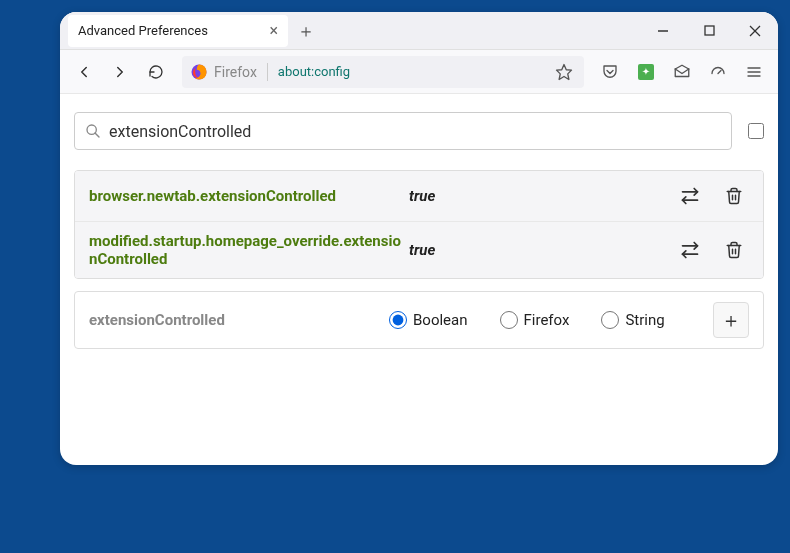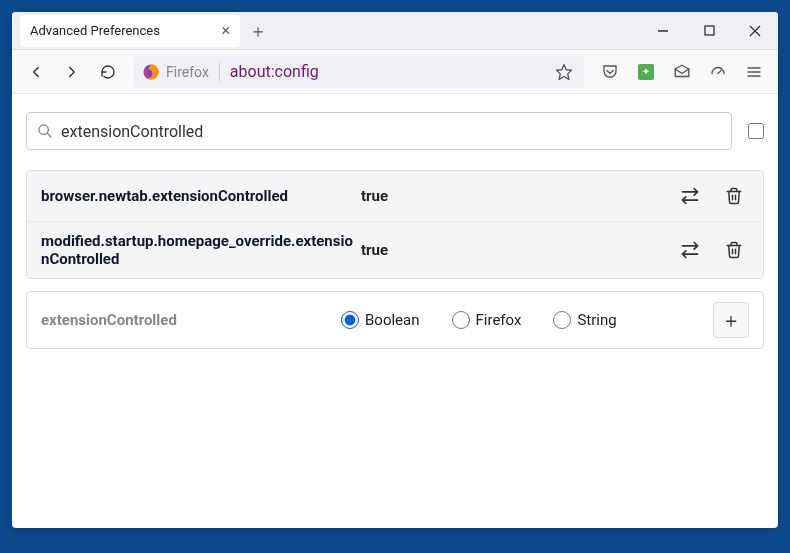--- a/index.html
+++ b/index.html
@@ -9,24 +9,25 @@
     font-family: -apple-system, BlinkMacSystemFont, "Segoe UI", Roboto, Arial, sans-serif;
   }
   body {
     background: #0c4a8e;
     width: 790px;
     height: 553px;
     padding: 12px;
   }
   .window {
     background: #fff;
-    border-radius: 4px;
-    height: 516px;
+    border-radius: 16px;
+    height: 453px;
     overflow: hidden;
     box-shadow: 0 2px 8px rgba(0,0,0,0.2);
+    margin-left: 48px;
   }
   .titlebar {
     display: flex;
     align-items: center;
     height: 38px;
     background: #f0f0f4;
     border-bottom: 1px solid #e0e0e0;
   }
   .tab {
     display: flex;
@@ -111,22 +112,22 @@
     font-size: 14px;
     color: #888;
   }
   .url-sep {
     width: 1px;
     height: 18px;
     background: #ccc;
     margin: 0 4px;
   }
   .url-addr {
-    font-size: 16px;
-    color: #701a75;
+    font-size: 13px;
+    color: #0f766e;
     flex: 1;
   }
   .url-icon {
     width: 24px;
     height: 24px;
     display: flex;
     align-items: center;
     justify-content: center;
     color: #555;
     cursor: pointer;
@@ -192,27 +193,28 @@
   .pref-row.modified {
     background: #f5f5f7;
     font-weight: 700;
   }
   .pref-row:last-child {
     border-bottom: none;
   }
   .pref-name {
     flex: 0 0 320px;
     font-size: 15px;
-    color: #0f172a;
+    color: #4d7c0f;
     word-break: break-word;
   }
   .pref-value {
     flex: 1;
     font-size: 15px;
     color: #222;
+    font-style: italic;
   }
   .pref-row.modified .pref-name,
   .pref-row.modified .pref-value {
     font-weight: 700;
   }
   .pref-actions {
     display: flex;
     gap: 14px;
   }
   .action-btn {

